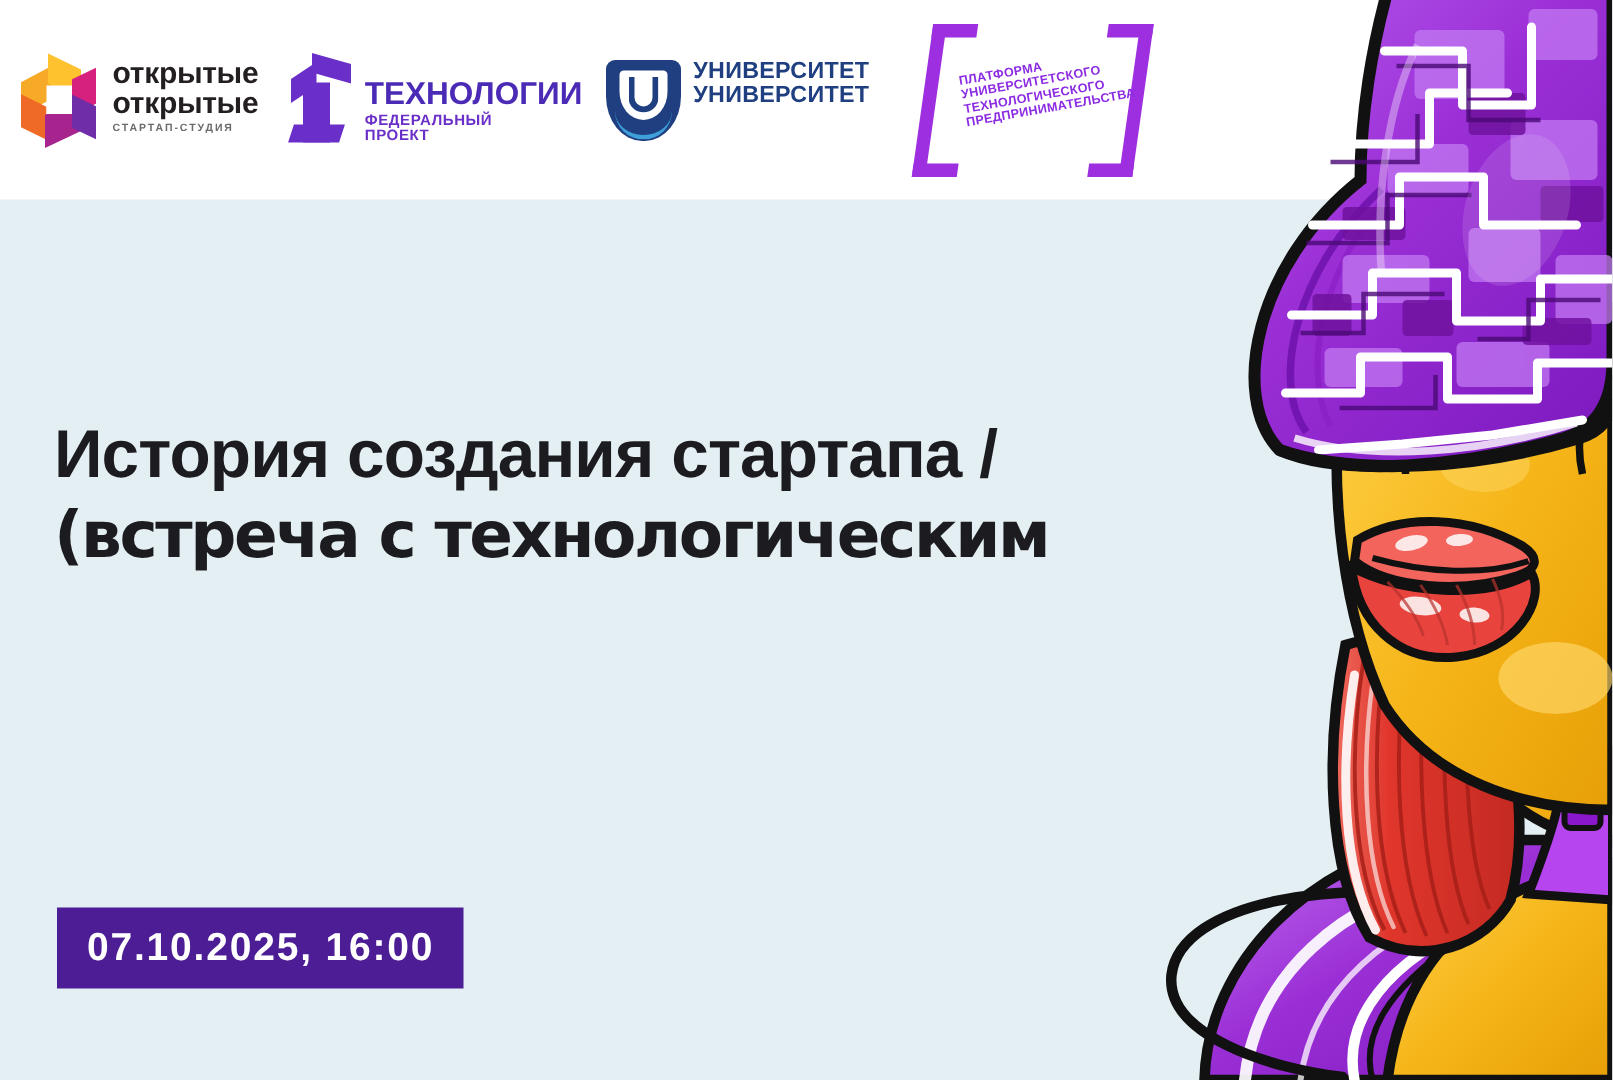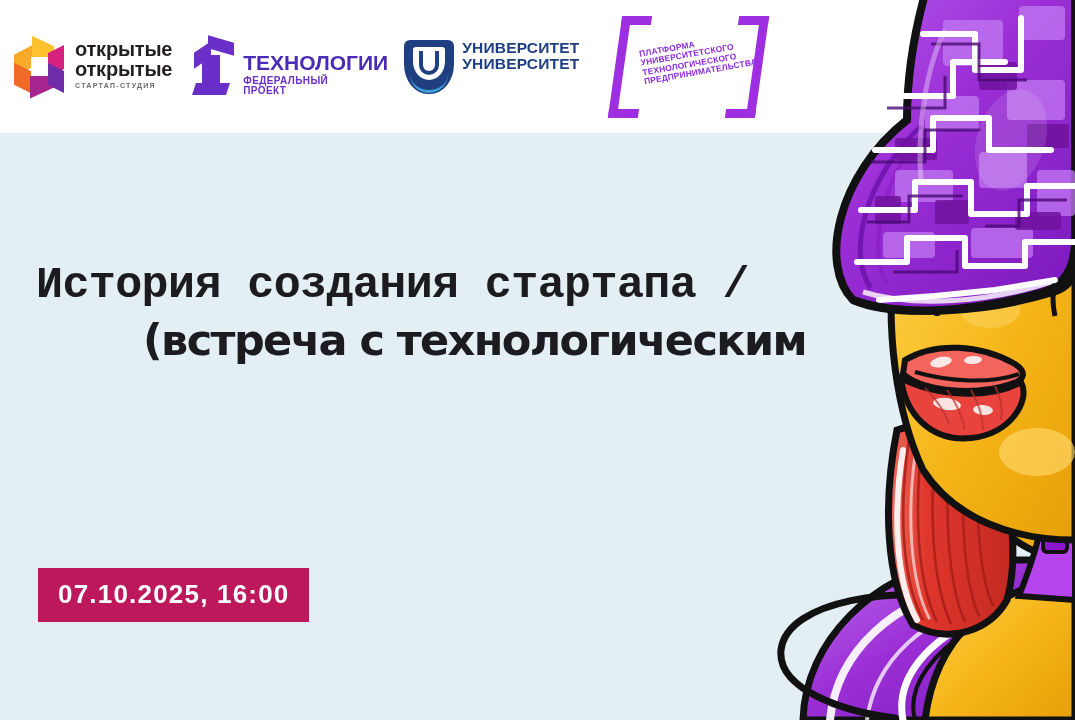--- a/index.html
+++ b/index.html
@@ -199,36 +199,36 @@
     z-index: 4;
   }
   .headline .line {
     color: #1c1c20;
     font-size: 45px;
     line-height: 55px;
     font-weight: 700;
     white-space: nowrap;
   }
   .headline .serif {
-    font-family: Liberation Mono, monospace;
+    font-family: Liberation Sans, sans-serif;
     letter-spacing: -0.6px;
+    margin-top: 17px;
   }
   .headline .sans {
     font-family: "DejaVu Sans", "Liberation Sans", sans-serif;
     letter-spacing: -1.6px;
     font-size: 43px;
-    text-align: right;
   }
 
   
   .date-badge {
     position: absolute;
     left: 38px;
-    top: 568px;
-    background: #be185d;
+    top: 605px;
+    background: #4c1d95;
     color: #ffffff;
     font-size: 26px;
     font-weight: 700;
     letter-spacing: 1.2px;
     padding: 11px 20px 12px 20px;
     z-index: 4;
   }
 
   
   .illustration {

